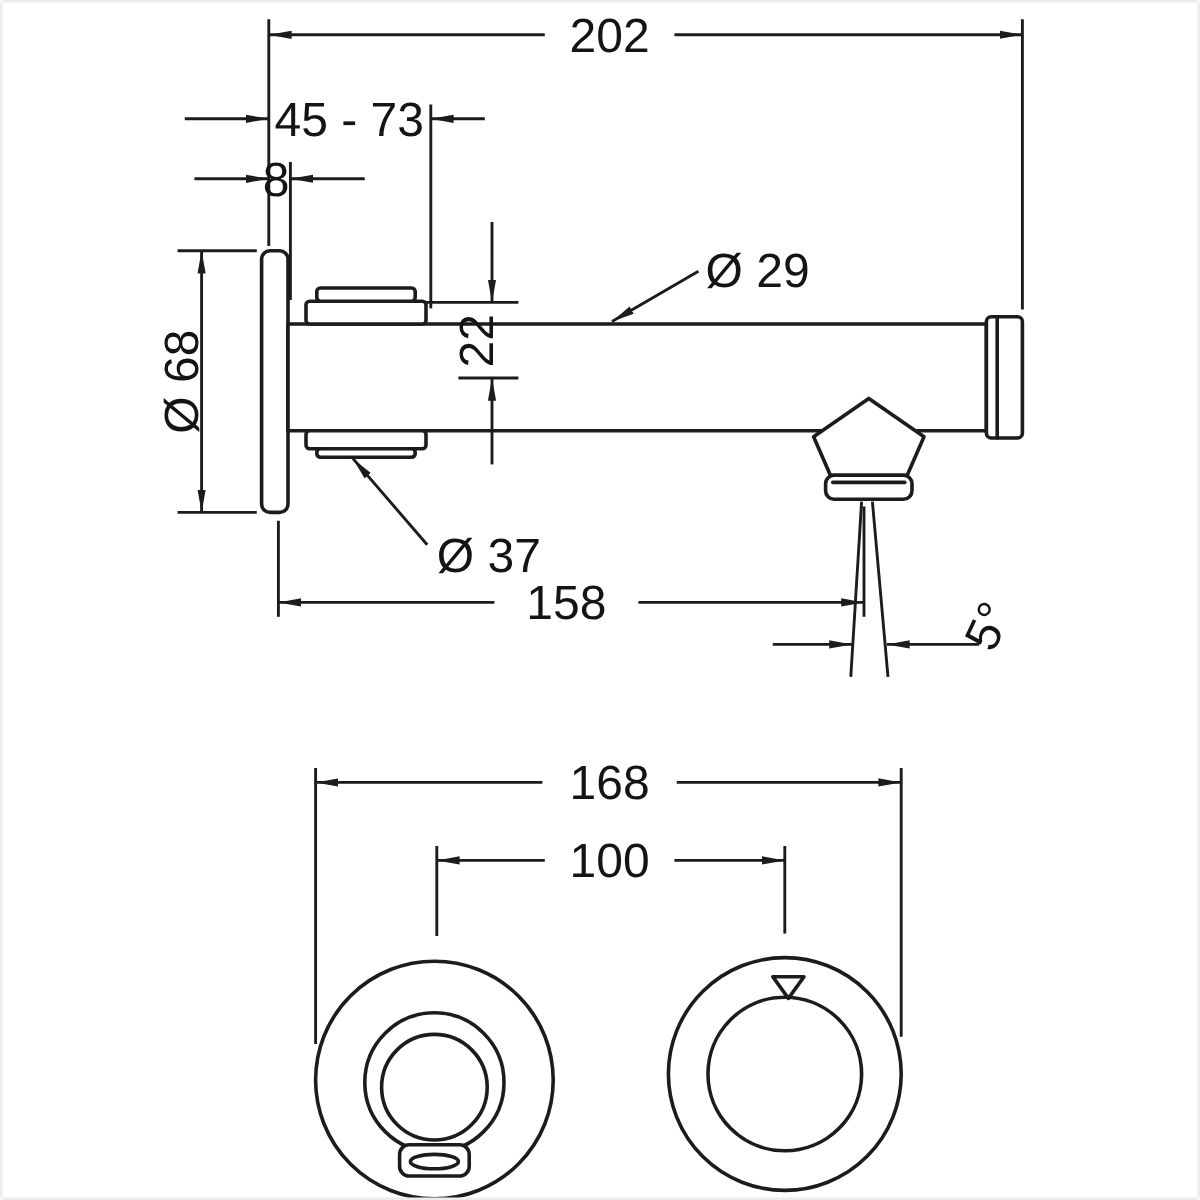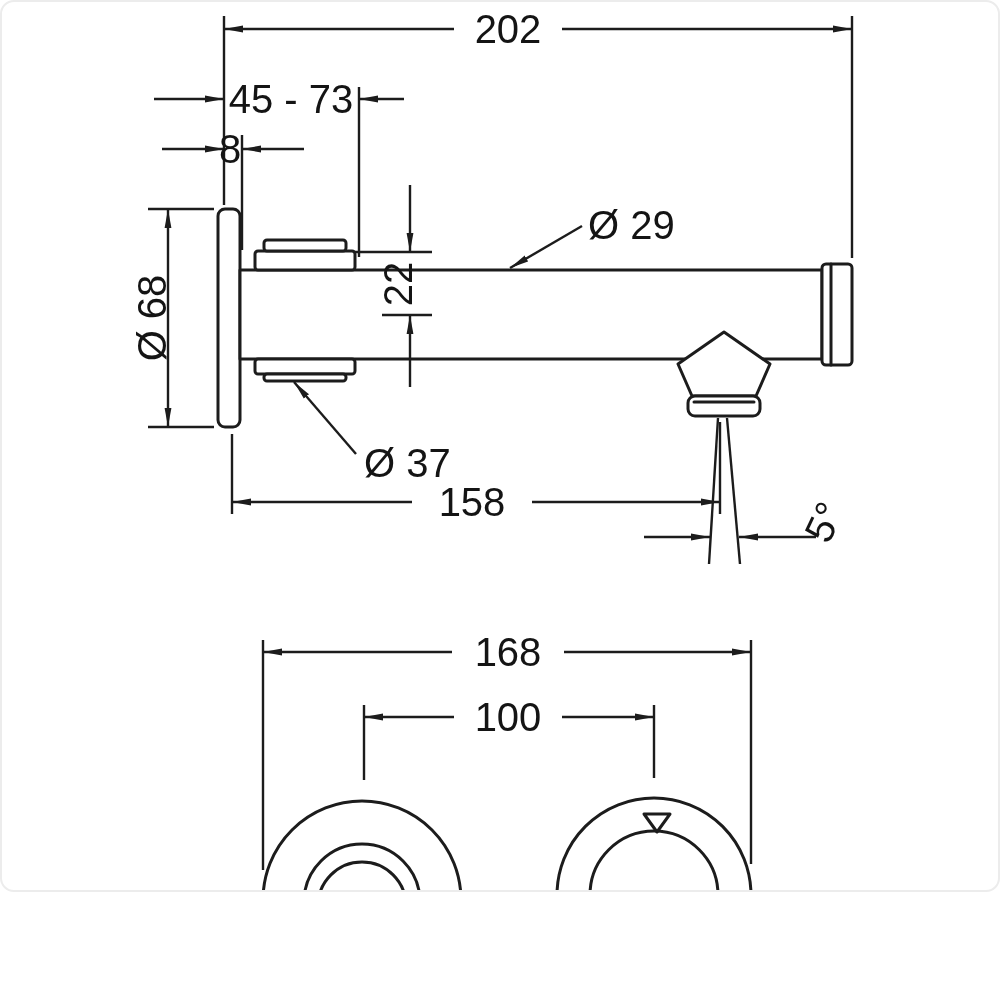--- a/index.html
+++ b/index.html
@@ -1,18 +1,18 @@
 <!DOCTYPE html>
 <html><head>
 <meta charset="utf-8">
 <style>
   html,body{margin:0;padding:0;background:#fff;}
   .page{
-    width:1000px;height:892px;background:#ffffff;
-    border:2px solid #ececec;border-radius:14px;box-sizing:border-box;
+    width:1000px;height:1000px;background:#ffffff;
+    border:2px solid #ececec;border-radius:4px;box-sizing:border-box;
     position:relative;overflow:hidden;
   }
   svg{display:block;}
   .obj{fill:#ffffff;stroke:#1c1c1c;stroke-width:3;stroke-linejoin:round;}
   .objline{fill:none;stroke:#1c1c1c;stroke-width:3;stroke-linecap:round;stroke-linejoin:round;}
   .dim{fill:none;stroke:#1c1c1c;stroke-width:2.4;stroke-linecap:butt;}
   text{
     font-family:"Liberation Sans", sans-serif;
     font-size:40px;fill:#141414;
   }

